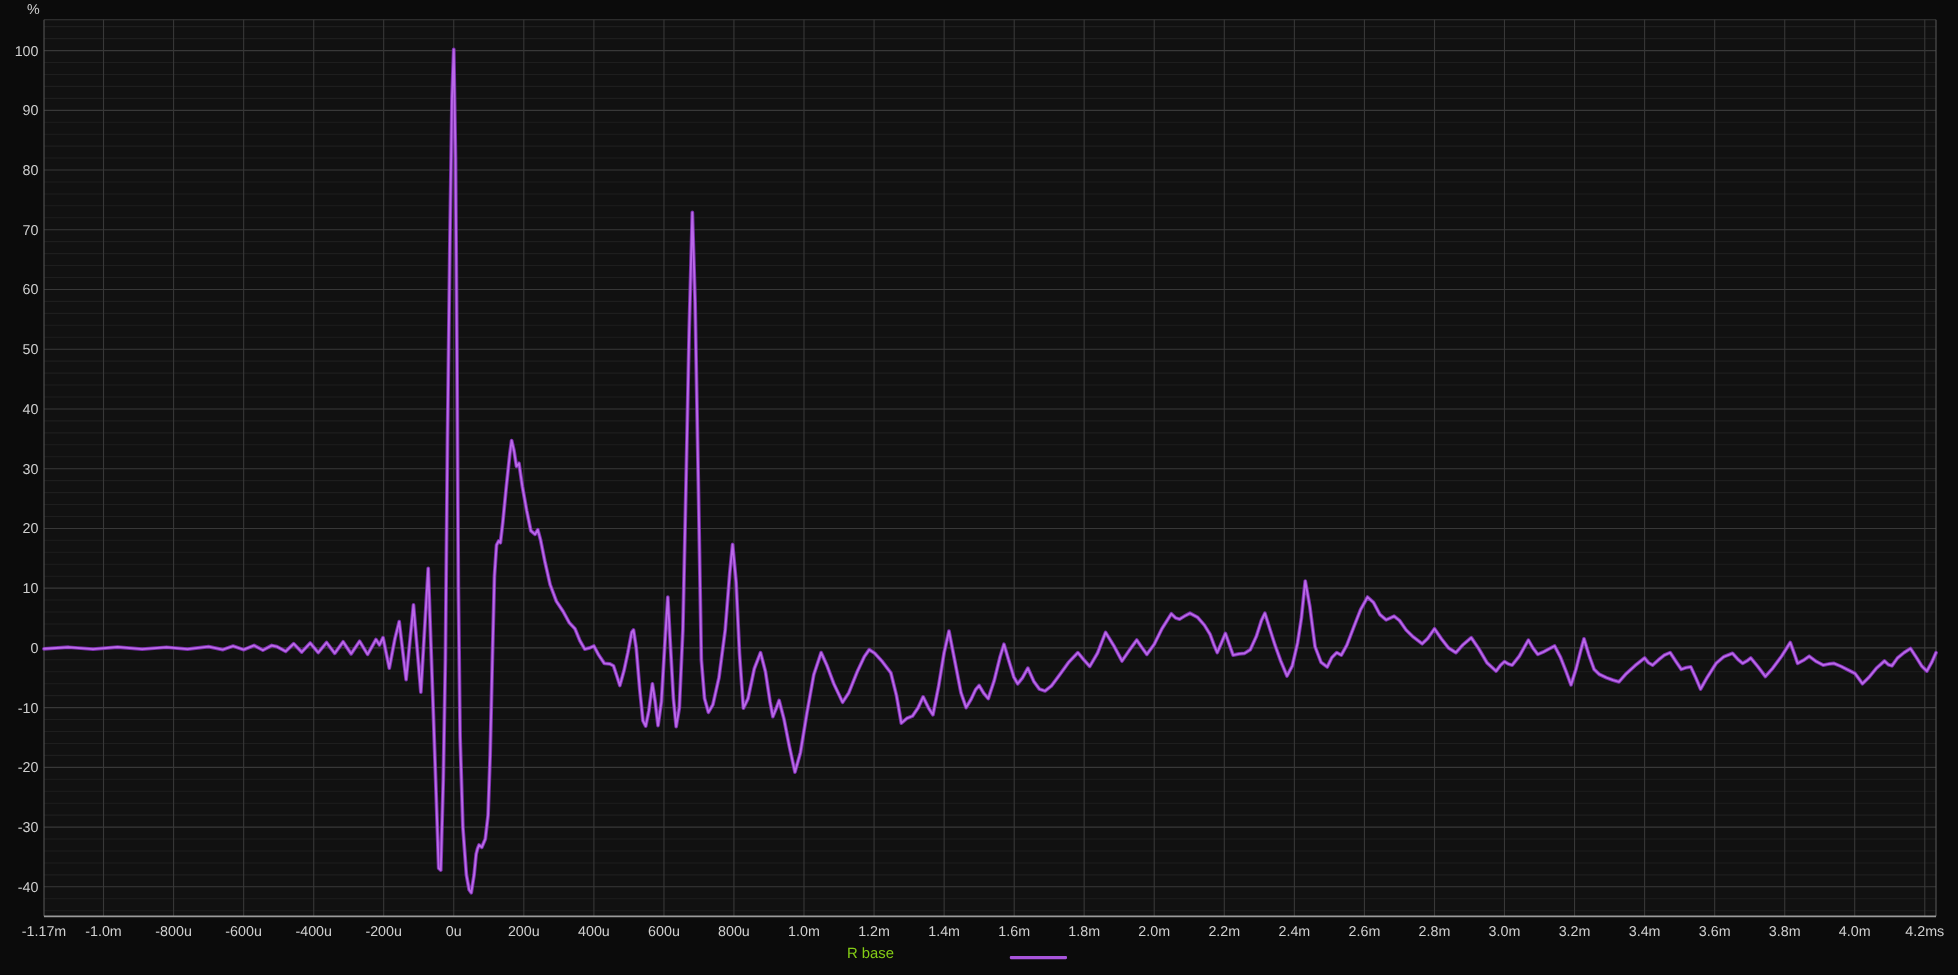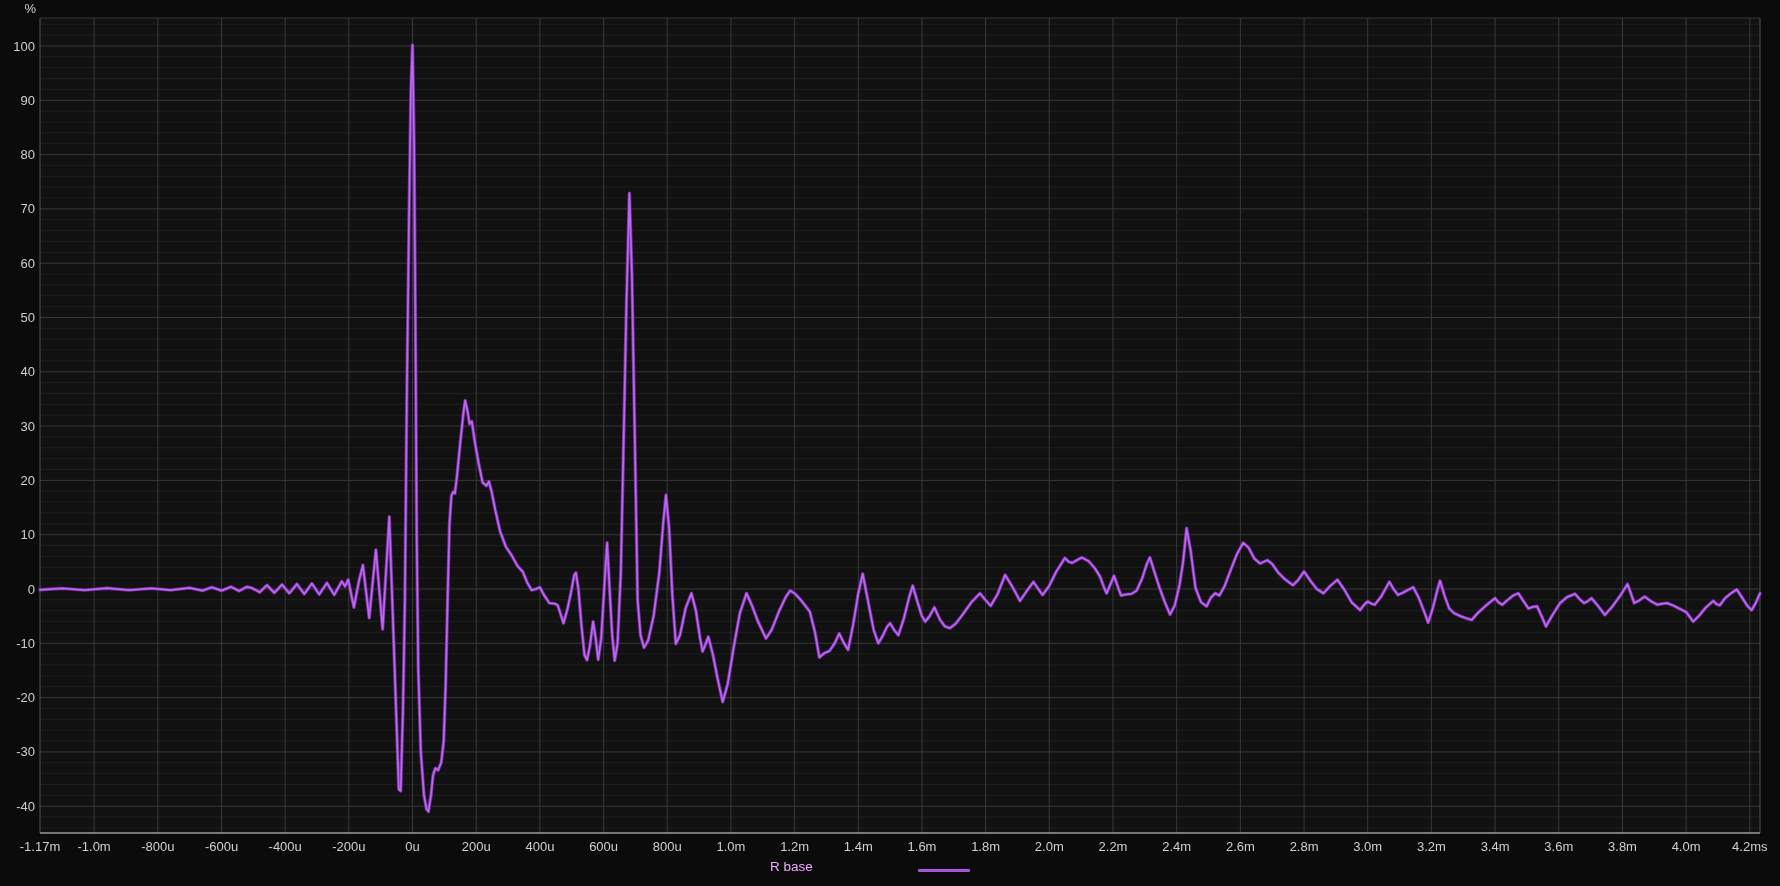--- a/index.html
+++ b/index.html
@@ -177,16 +177,16 @@
         <text x="1431.4" y="851">3.2m</text>
         <text x="1495.1" y="851">3.4m</text>
         <text x="1558.8" y="851">3.6m</text>
         <text x="1622.5" y="851">3.8m</text>
         <text x="1686.1" y="851">4.0m</text>
         <text x="1749.8" y="851">4.2ms</text>
       </g>
     </svg>
   <div class="unit-label" style="color: rgb(207, 207, 207);">%</div>
   <div class="legend">
-    <span class="legend-label" style="color: #f0abfc;">R base</span>
+    <span class="legend-label" style="color: #84cc16;">R base</span>
     <span class="legend-swatch" style="background: rgb(168, 85, 220);"></span>
   </div>
 </div>
 
 </body></html>

